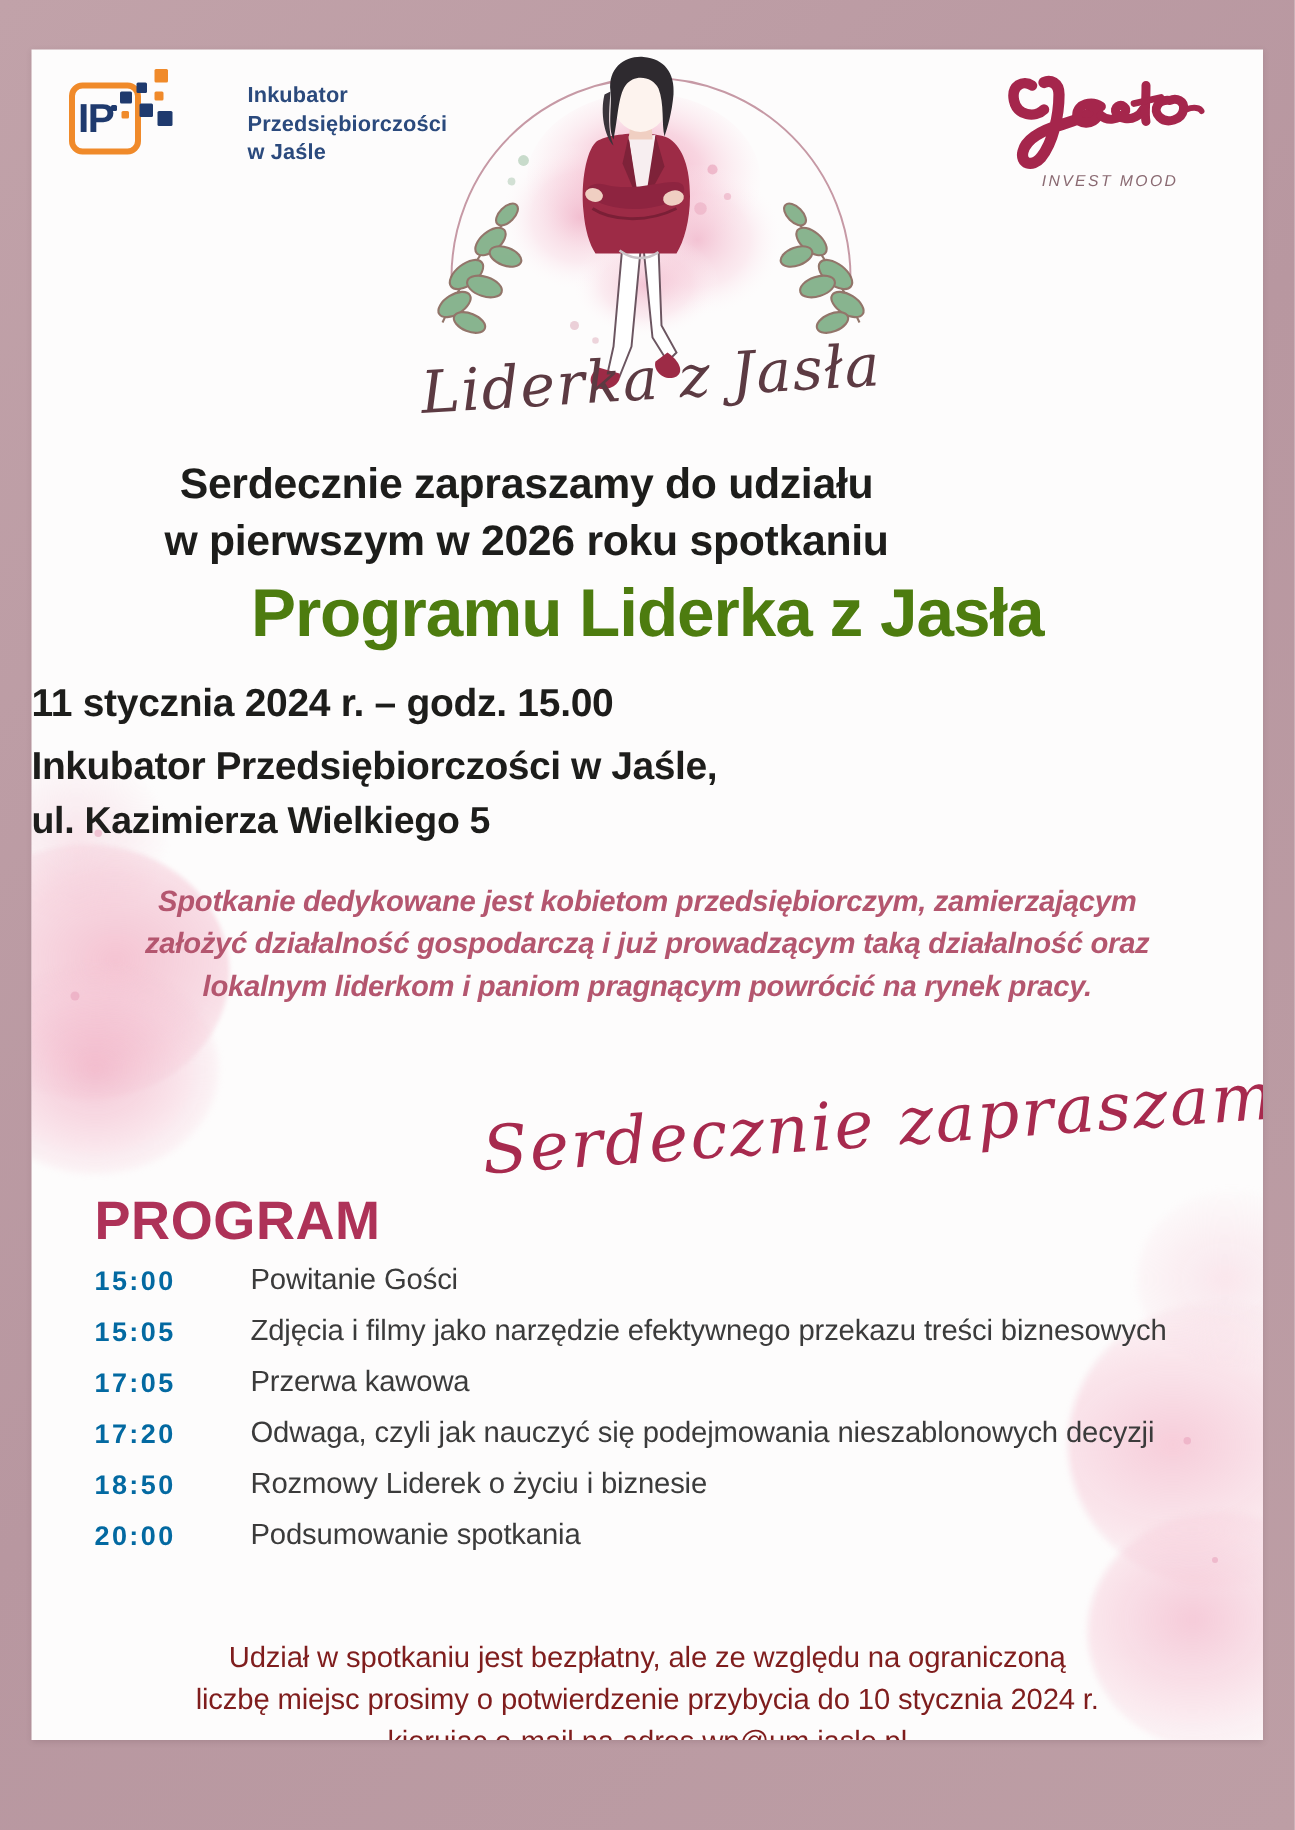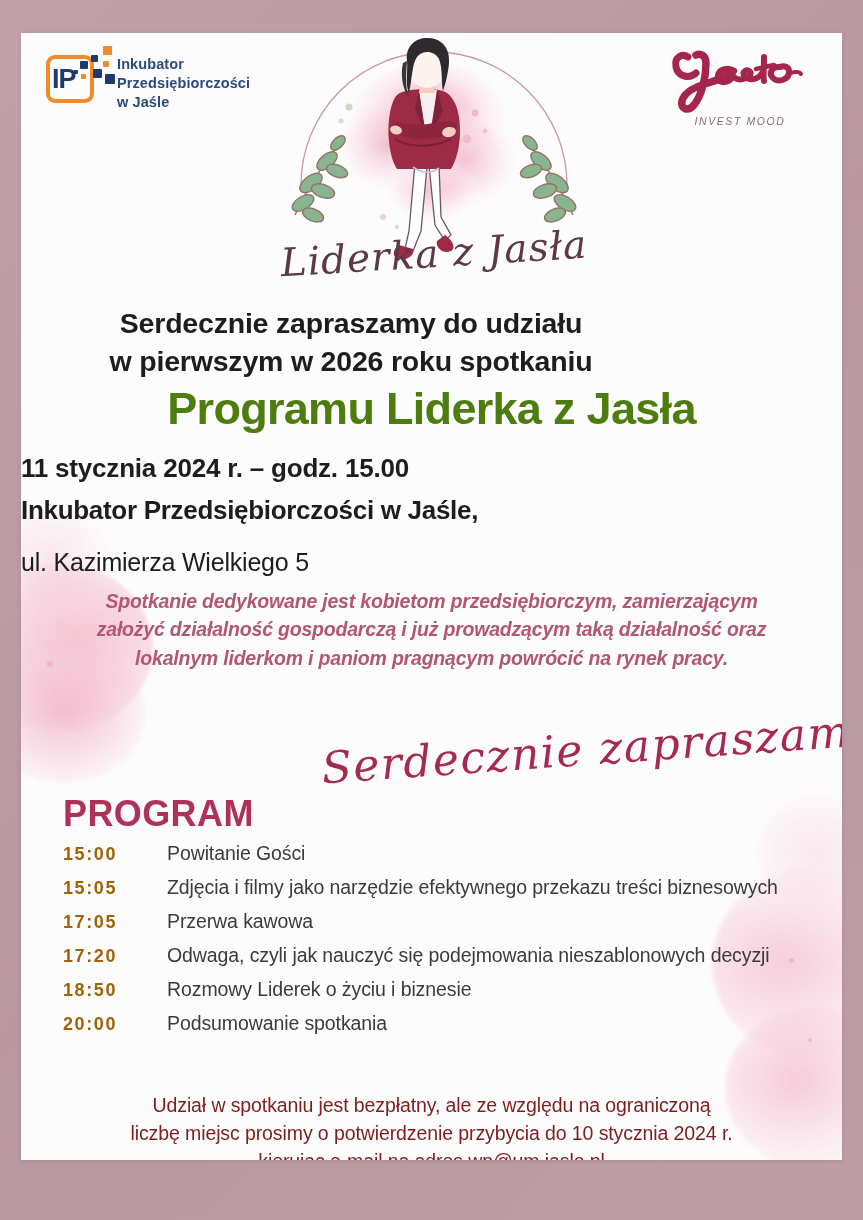--- a/index.html
+++ b/index.html
@@ -83,20 +83,21 @@
   .header {
     position: absolute;
     left: 0; top: 0;
     width: 821px; height: 110px;
   }
   .ip-logo {
     position: absolute;
     left: 20px; top: 10px;
     display: flex;
     align-items: flex-start;
+    gap: 48px;
   }
   .ip-mark {
     position: relative;
     width: 72px; height: 66px;
   }
   .ip-square {
     position: absolute;
     left: 5px; top: 12px;
     width: 48px; height: 48px;
     border: 4px solid #f08a2a;
@@ -187,21 +188,21 @@
   .details {
     position: absolute;
     left: 0; top: 418px;
     width: 682px;
     text-align: left;
     color: #1d1d1b;
     line-height: 1.38;
   }
   .details .d1 { font-size: 26px; font-weight: bold; letter-spacing: -.2px; }
   .details .d2 { font-size: 26px; font-weight: bold; letter-spacing: -.3px; margin-top: 6px; }
-  .details .d3 { font-size: 25px; font-weight: normal; letter-spacing: -.2px; margin-top: 16px; }
+  .details .d3 { font-size: 25px; font-weight: bold; letter-spacing: -.2px; margin-top: 1px; }
 
   .dedication {
     position: absolute;
     left: 60px; top: 554px;
     width: 701px;
     text-align: center;
     font-size: 19.5px;
     font-style: italic;
     font-weight: bold;
     color: #b4566f;
@@ -239,21 +240,21 @@
   }
   .agenda-row {
     display: flex;
     align-items: flex-start;
     margin-bottom: 9px;
   }
   .agenda-time {
     flex: 0 0 104px;
     font-size: 18px;
     font-weight: bold;
-    color: #a16207;
+    color: #0369a1;
     letter-spacing: 1.6px;
     padding-top: 3px;
     white-space: nowrap;
   }
   .agenda-desc {
     flex: 1;
     font-size: 19.5px;
     color: #3b3b3b;
     line-height: 1.28;
     letter-spacing: -.1px;

